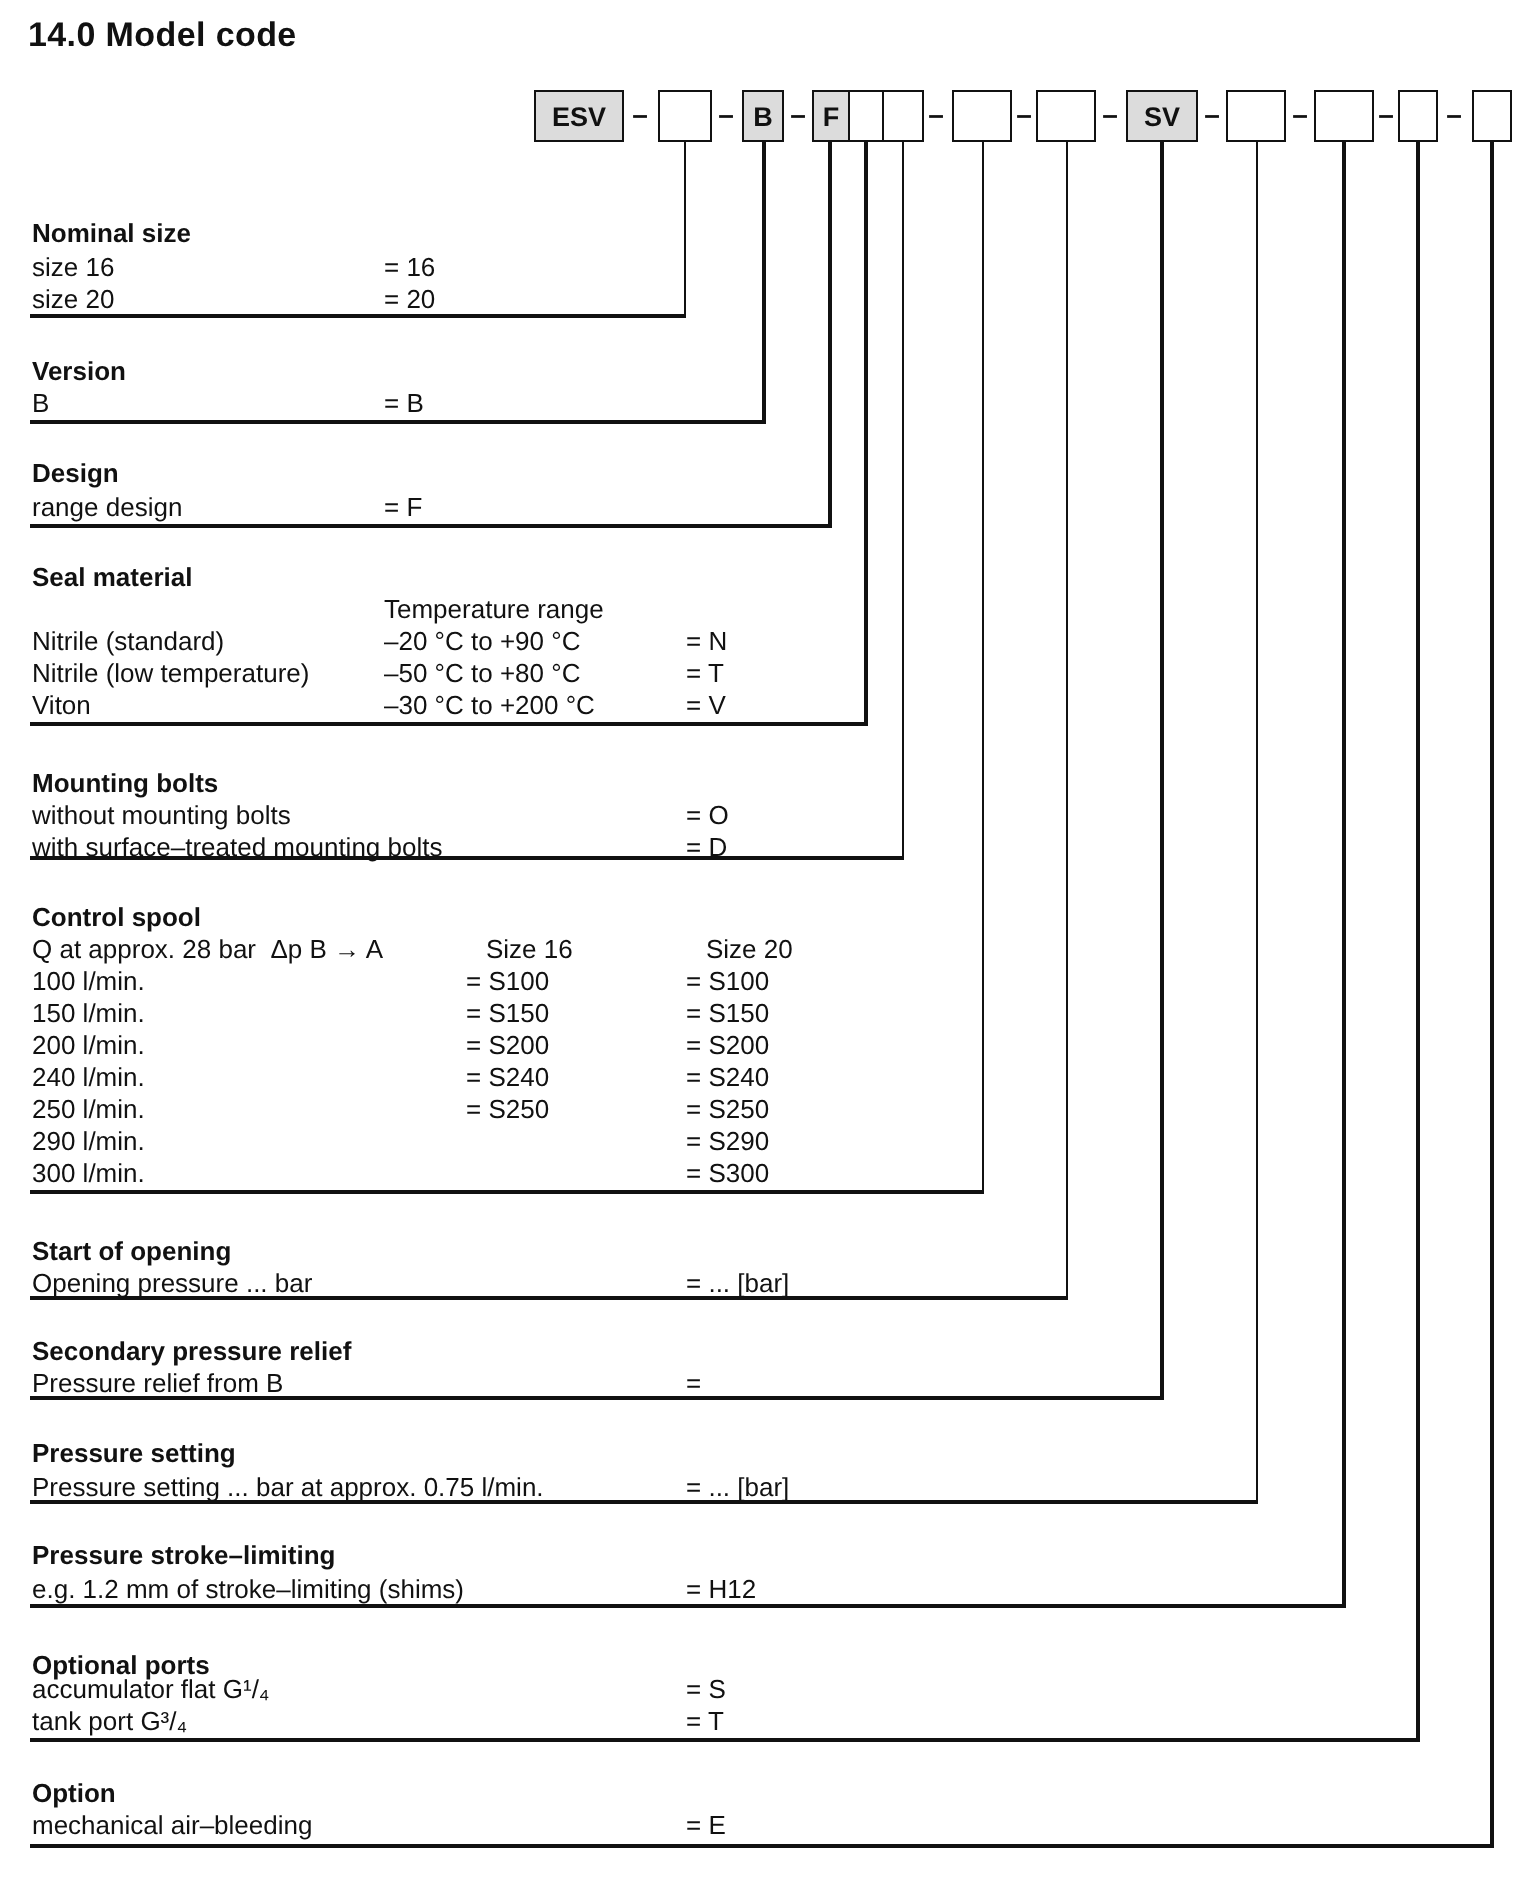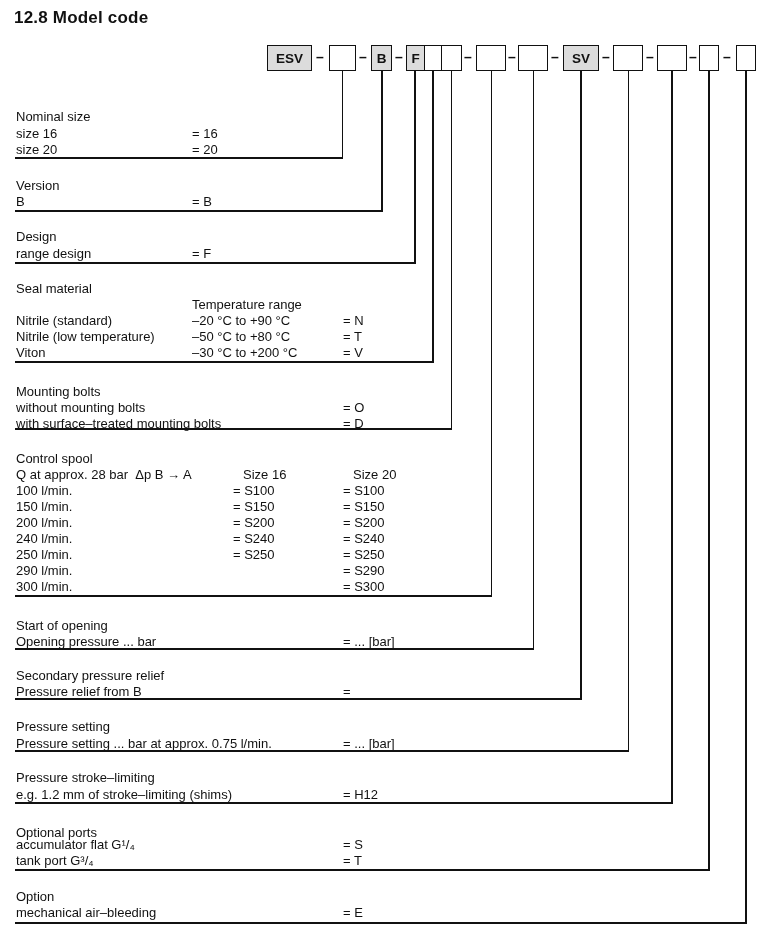--- a/index.html
+++ b/index.html
@@ -1,21 +1,21 @@
 <!DOCTYPE html>
 <html><head>
 <meta charset="utf-8">
 <style>
   html,body{margin:0;padding:0;background:#ffffff;}
   .page{
     position:relative;width:764px;height:941px;background:#ffffff;
     font-family:"Liberation Sans", sans-serif;color:#111111;overflow:hidden;
   }
   .t{position:absolute;font-size:13px;line-height:15px;white-space:pre;color:#111111;}
-  .b{font-weight:normal;}
+  .b{font-weight:bold;}
   .title{position:absolute;left:14px;top:8px;font-size:17px;font-weight:bold;letter-spacing:.2px;}
   .lbl{left:16px;}
   .c2a{left:192px;}
   .c2b{left:233px;}
   .c2bh{left:243px;}
   .c3{left:343px;}
   .c3h{left:353px;}
   .box{
     position:absolute;top:45px;height:26px;box-sizing:border-box;
     border:1.6px solid #111111;background:#ffffff;
@@ -25,21 +25,21 @@
   .box.gray{background:#dcdcdc;}
   .dash{position:absolute;top:49px;width:8px;text-align:center;font-weight:bold;font-size:14px;}
   .vline{position:absolute;width:1.5px;background:#111111;top:70px;}
   .rule{position:absolute;height:1.5px;background:#111111;left:15px;}
 </style>
 </head>
 <body>
 
 <div class="page">
 
-  <div class="title">12.8 Model code</div>
+  <div class="title">14.0 Model code</div>
 
   <div>
     <div class="box gray" style="left: 267px; width: 45px; background: rgb(220, 220, 220);">ESV</div>
     <span class="dash" style="left:316px">–</span>
     <div class="box" style="left:329px;width:27px"></div>
     <span class="dash" style="left:359px">–</span>
     <div class="box gray" style="left: 371px; width: 21px; background: rgb(220, 220, 220);">B</div>
     <span class="dash" style="left:395px">–</span>
     <div class="box gray" style="left: 406px; width: 19px; background: rgb(220, 220, 220);">F</div>
     <div class="box" style="left:423.5px;width:19px"></div>

